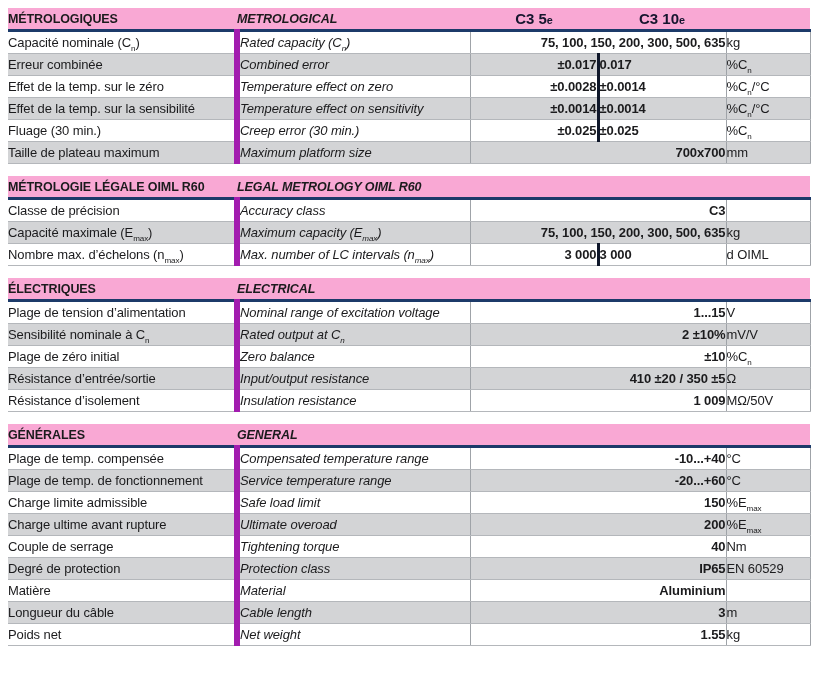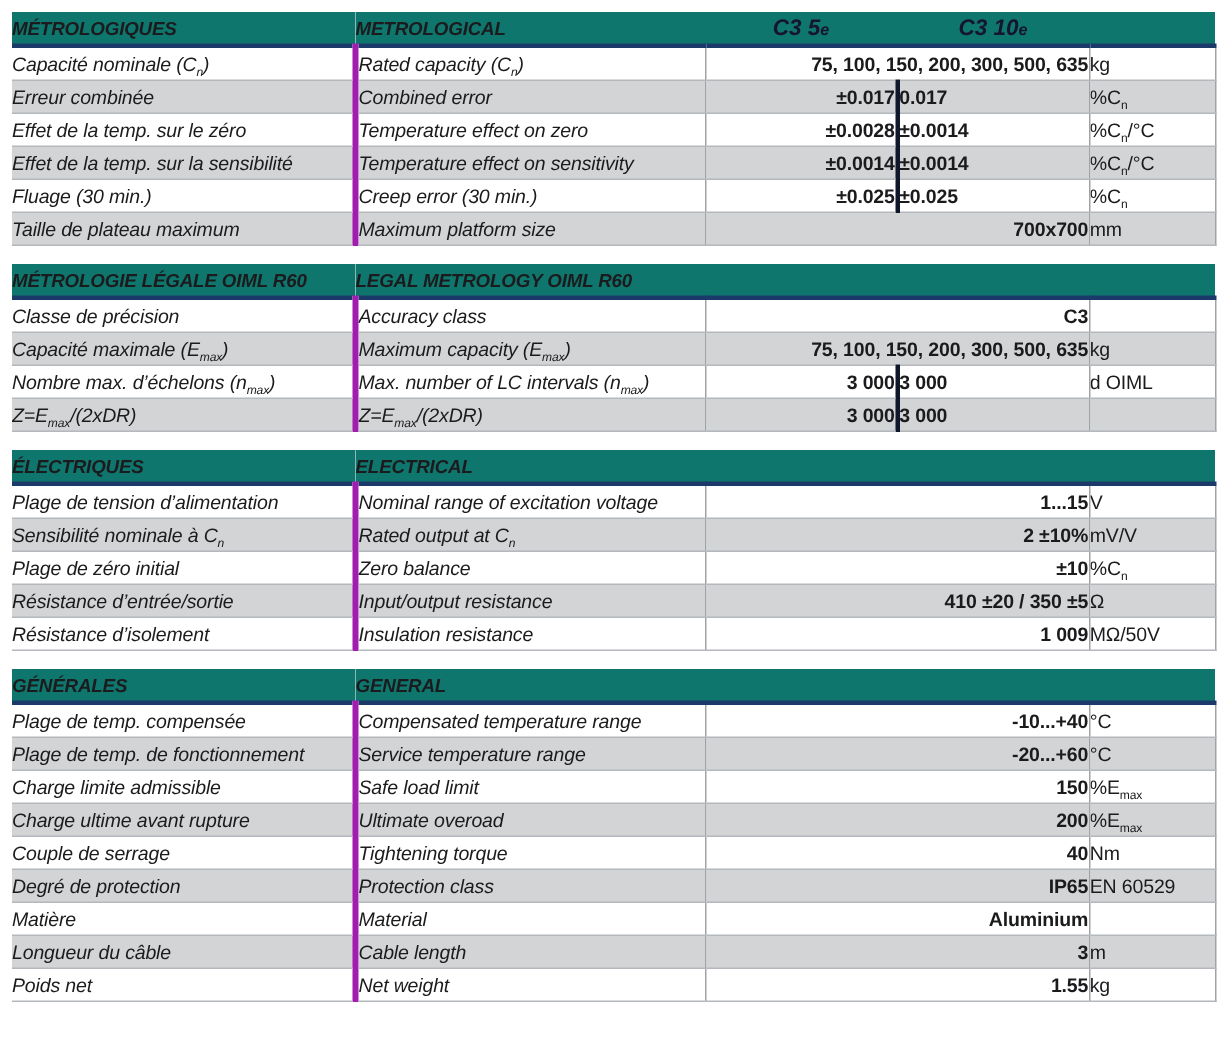--- a/index.html
+++ b/index.html
@@ -19,46 +19,45 @@
   }
   table.spec:last-child { margin-bottom: 0; }
   col.c-fr   { width: 229px; }
   col.c-en   { width: 233px; }
   col.c-v1   { width: 128px; }
   col.c-v2   { width: 128px; }
   col.c-unit { width: 84px; }
 
   
   tr.hdr td {
-    background: #0f766e;
+    background: #f9a8d4;
     border-bottom: 3px solid #1c3a69;
     height: 21px;
     padding: 0;
     vertical-align: middle;
     white-space: nowrap;
     overflow: hidden;
-    font-style: italic;
   }
   td.h-fr { font-weight: bold; font-size: 12.5px; padding-left: 6px; letter-spacing: -0.1px; }
   td.h-en { font-weight: bold; font-style: italic; font-size: 12.5px; padding-left: 7px; letter-spacing: -0.1px; }
   td.h-col { font-weight: bold; font-size: 15px; text-align: center; color: #15152e; }
 
   
   tbody.rows td {
     height: 21px;
     padding: 0;
     vertical-align: middle;
     border-bottom: 1px solid #b4b7bb;
     font-size: 13px;
     letter-spacing: -0.1px;
     white-space: nowrap;
     overflow: hidden;
   }
   tbody.rows tr:nth-child(even) td { background: #d3d4d6; }
-  td.fr   { padding-left: 6px;  border-right: 4px solid #a21caf; font-style: italic; }
+  td.fr   { padding-left: 6px;  border-right: 6px solid #a21caf; }
   td.en   { font-style: italic; padding-left: 7px; border-right: 1px solid #9fa3a8; }
   td.v1   { text-align: right; padding-right: 14px; font-weight: bold; border-right: 3px solid #0f172a; }
   td.v2   { padding-right: 14px; font-weight: bold; border-right: 1px solid #9fa3a8; }
   td.vspan{ text-align: right; font-weight: bold; border-right: 1px solid #9fa3a8; }
   td.unit { padding-left: 8px; border-right: 1px solid #9fa3a8; }
 
   sub { font-size: 0.62em; line-height: 0; }
   .sm { font-size: 0.72em; }
 </style>
 </head>
@@ -154,27 +153,20 @@
         <td class="vspan" colspan="2">75, 100, 150, 200, 300, 500, 635</td>
         <td class="unit">kg</td>
       </tr>
       <tr>
         <td class="fr">Nombre max. d’échelons (n<sub>max</sub>)</td>
         <td class="en">Max. number of LC intervals (n<sub>max</sub>)</td>
         <td class="v1">3 000</td>
         <td class="v2">3 000</td>
         <td class="unit">d OIML</td>
       </tr>
-      <tr>
-        <td class="fr">Z=E<sub>max</sub>/(2xDR)</td>
-        <td class="en">Z=E<sub>max</sub>/(2xDR)</td>
-        <td class="v1">3 000</td>
-        <td class="v2">3 000</td>
-        <td class="unit"></td>
-      </tr>
     </tbody>
   </table>
 
   <table class="spec">
     <colgroup>
         <col class="c-fr">
         <col class="c-en">
         <col class="c-v1">
         <col class="c-v2">
         <col class="c-unit">

